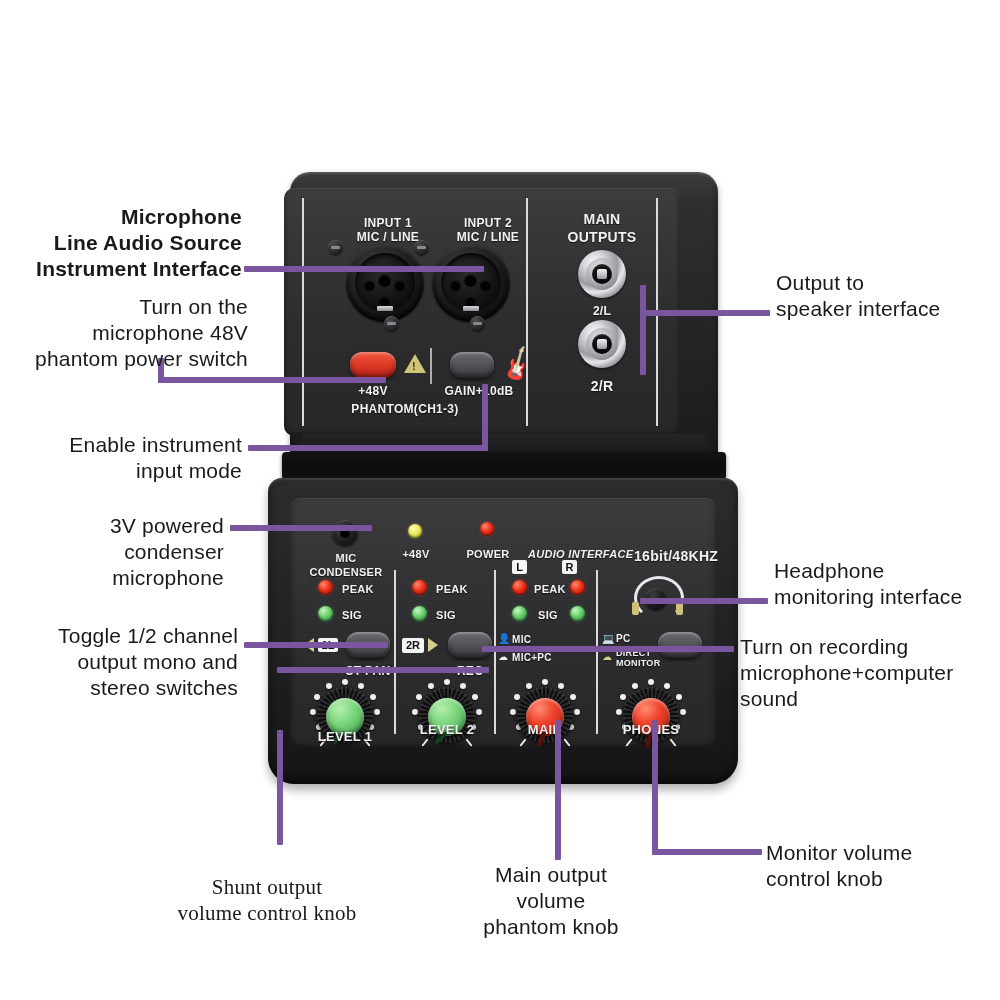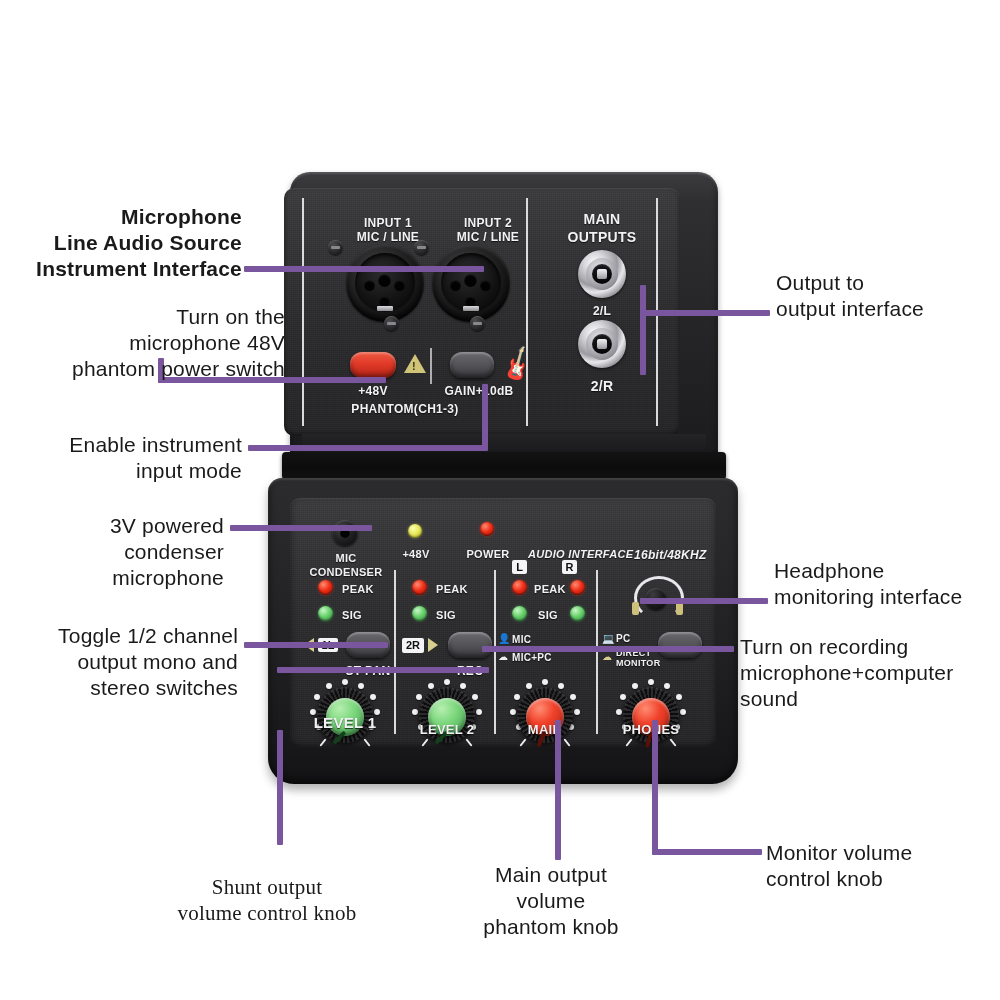--- a/index.html
+++ b/index.html
@@ -300,21 +300,21 @@
       <div class="ptxt c" style="left:10px;top:54px;width:92px;font-size:11px;line-height:1.25;">MIC
 CONDENSER</div>
 
       <div class="led yellow" style="left:118px;top:26px;width:14px;height:14px;"></div>
       <div class="ptxt c" style="left:102px;top:50px;width:48px;font-size:11px;">+48V</div>
 
       <div class="led red" style="left:190px;top:24px;width:14px;height:14px;"></div>
       <div class="ptxt c" style="left:170px;top:50px;width:56px;font-size:11px;">POWER</div>
 
       <div class="ptxt l" style="left:238px;top:50px;font-size:11px;font-style:italic;">AUDIO INTERFACE</div>
-      <div class="ptxt l" style="left:344px;top:50px;font-size:12px;font-style:italic;">16bit/48KHZ</div>
+      <div class="ptxt l" style="left:344px;top:50px;font-size:14px;">16bit/48KHZ</div>
 
       <div class="vrule" style="left:104px;top:72px;height:164px;"></div>
       <div class="vrule" style="left:204px;top:72px;height:164px;"></div>
       <div class="vrule" style="left:306px;top:72px;height:164px;"></div>
 
       <div class="led red" style="left:28px;top:82px;width:15px;height:15px;"></div>
       <div class="ptxt l" style="left:52px;top:85px;font-size:11px;">PEAK</div>
       <div class="led green" style="left:28px;top:108px;width:15px;height:15px;"></div>
       <div class="ptxt l" style="left:52px;top:111px;font-size:11px;">SIG</div>
 
@@ -371,21 +371,21 @@
             <i style="left:68px;top:33px;"></i>
             <i style="left:62px;top:48px;"></i>
         </div>
         <div class="knob-base"></div>
         <div class="knob-cap green">
           <div class="knob-ptr" style="transform:rotate(-135deg);"></div>
         </div>
         <div class="tick" style="left:16px;top:62px;transform:rotate(38deg);"></div>
         <div class="tick" style="left:60px;top:62px;transform:rotate(-38deg);"></div>
       </div>
-      <div class="ptxt c" style="left:6px;top:216px;width:98px;font-size:15px;">LEVEL 1</div>
+      <div class="ptxt c" style="left:6px;top:231px;width:98px;font-size:13px;">LEVEL 1</div>
 
       <div class="knob-wrap" style="left:118px;top:178px;">
         <div class="knob-dots">
           <i style="left:10px;top:48px;"></i>
             <i style="left:4px;top:33px;"></i>
             <i style="left:8px;top:18px;"></i>
           <i style="left:20px;top:7px;"></i>
             <i style="left:36px;top:3px;"></i>
             <i style="left:52px;top:7px;"></i>
           <i style="left:64px;top:18px;"></i>
@@ -469,36 +469,36 @@
 
   <div class="lead v" style="left:555px;top:720px;height:140px;"></div>
 
   <div class="lead v" style="left:652px;top:720px;height:132px;"></div>
   <div class="lead h" style="left:652px;top:849px;width:110px;"></div>
 
   <div class="callout ta-r" style="left:10px;top:204px;width:232px;font-weight:bold;">Microphone
 Line Audio Source
 Instrument Interface</div>
 
-  <div class="callout ta-r" style="left:0px;top:304px;width:248px;margin-left:37px;">Turn on the
+  <div class="callout ta-r" style="left:0px;top:294px;width:248px;">Turn on the
 microphone 48V
 phantom power switch</div>
 
   <div class="callout ta-r" style="left:30px;top:432px;width:212px;">Enable instrument
 input mode</div>
 
   <div class="callout ta-r" style="left:14px;top:513px;width:210px;">3V powered
 condenser microphone</div>
 
   <div class="callout ta-r" style="left:24px;top:623px;width:214px;">Toggle 1/2 channel
 output mono and
 stereo switches</div>
 
   <div class="callout ta-l" style="left:776px;top:270px;width:220px;">Output to
-output interface</div>
+speaker interface</div>
 
   <div class="callout ta-l" style="left:740px;top:634px;width:258px;">Turn on recording
 microphone+computer
 sound</div>
 
   <div class="callout ta-l" style="left:774px;top:558px;width:224px;">Headphone
 monitoring interface</div>
 
   <div class="callout ta-c" style="left:122px;top:874px;width:290px;font-family:Liberation Serif, serif;">Shunt output
 volume control knob</div>

